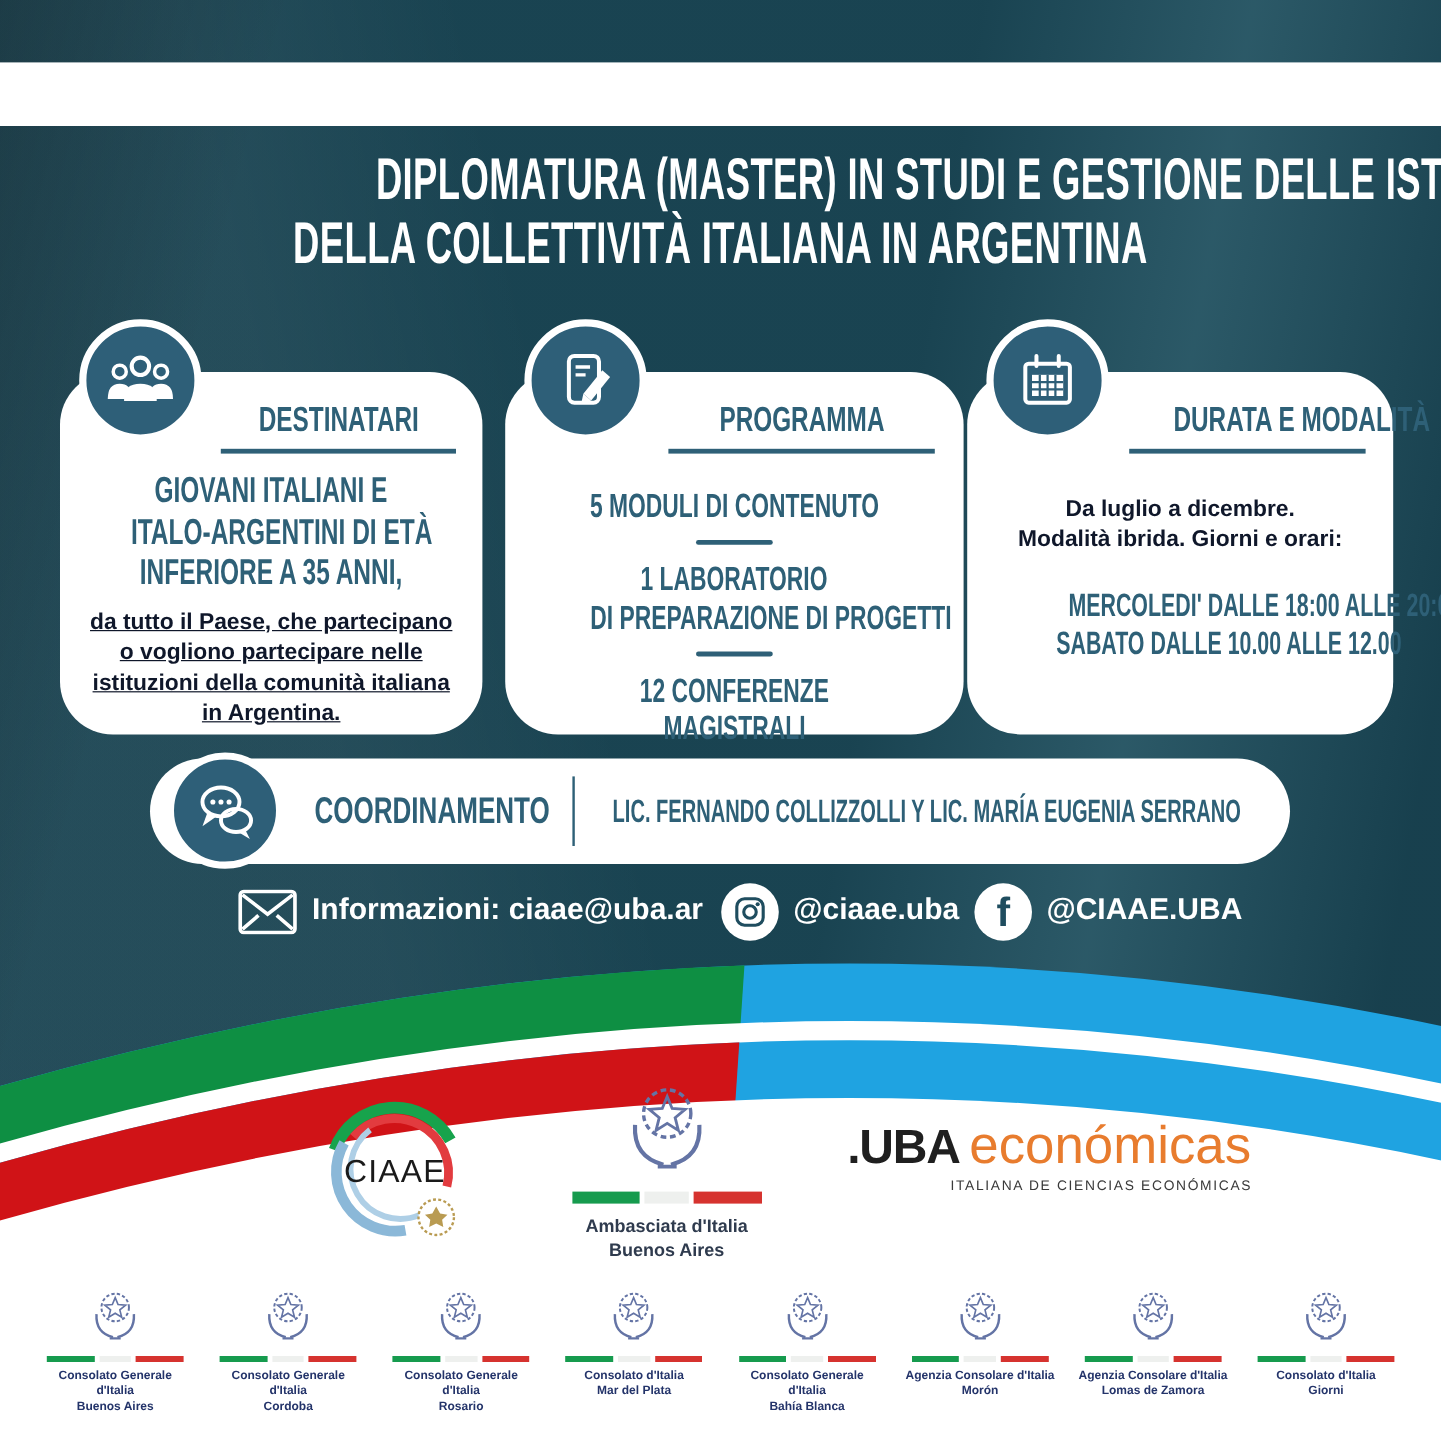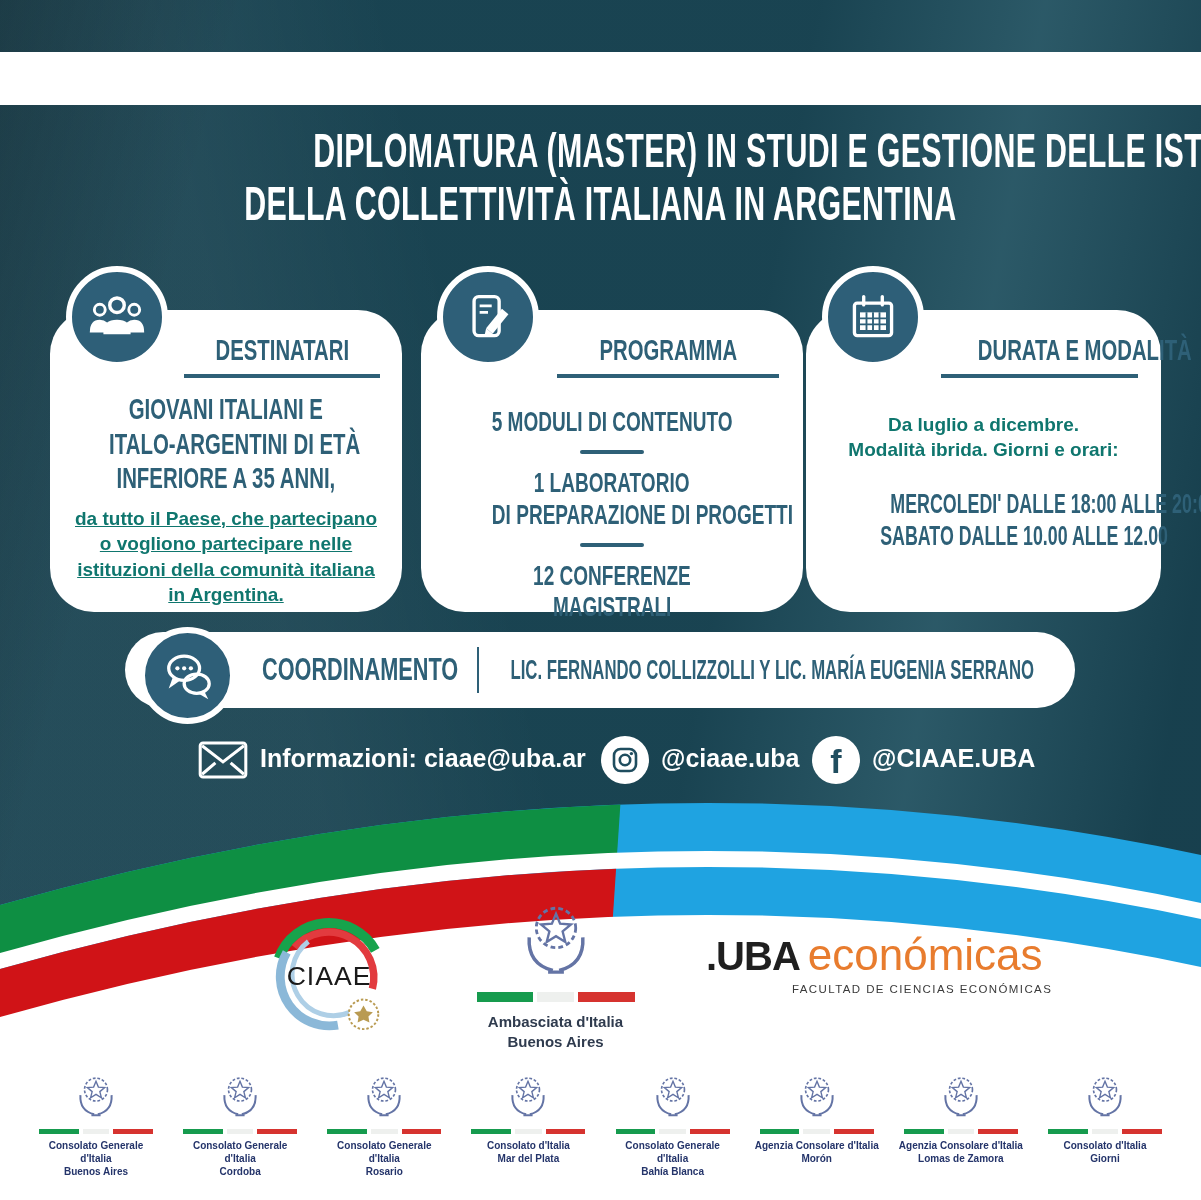--- a/index.html
+++ b/index.html
@@ -27,29 +27,29 @@
     display:flex;align-items:center;justify-content:center;}
   .head-wrap{position:absolute;left:126px;right:14px;top:24px;text-align:center;}
   .card-heading{display:inline-block;font-weight:bold;font-size:29px;color:#2e6077;
     transform:scaleX(.7);transform-origin:center;white-space:nowrap;}
   .heading-rule{height:4px;background:#2e6077;margin:7px auto 0;width:92%;}
   .bold-block{position:absolute;left:0;right:0;text-align:center;}
   .bold-block .bl{line-height:1.15;}
   .bold-block .bl span{display:inline-block;font-weight:bold;font-size:30px;color:#2e6077;
     transform:scaleX(.68);transform-origin:center;white-space:nowrap;}
   .card-paragraph{position:absolute;left:22px;right:22px;text-align:center;
-    font-weight:bold;font-size:19px;line-height:1.34;color:#0f766e;}
+    font-weight:bold;font-size:19px;line-height:1.34;color:#0f172a;}
   .prog-block{position:absolute;left:0;right:0;top:96px;text-align:center;}
   .prog-item .bl{line-height:1.12;}
   .prog-item .bl span{display:inline-block;font-weight:bold;font-size:28px;color:#2e6077;
     transform:scaleX(.68);transform-origin:center;white-space:nowrap;}
   .prog-rule{width:64px;height:4px;background:#2e6077;border-radius:2px;margin:13px auto;}
   .card3 .bold-block .bl span{font-size:27px;transform:scaleX(.66);line-height:1.2;}
   
-  .coord{position:absolute;left:125px;top:632px;width:950px;height:76px;background:#fff;border-radius:46px;}
+  .coord{position:absolute;left:125px;top:632px;width:950px;height:88px;background:#fff;border-radius:46px;}
   .coord .icon-circle{top:-5px;left:14px;width:97px;height:97px;}
   .coord-heading{position:absolute;left:120px;top:0;height:100%;width:230px;
     display:flex;align-items:center;justify-content:center;}
   .coord-heading span{display:inline-block;font-weight:bold;font-size:31px;color:#2e6077;
     transform:scaleX(.7);transform-origin:center;white-space:nowrap;}
   .coord-divider{position:absolute;left:352px;top:15px;bottom:15px;width:2px;background:#2e6077;}
   .coord-names{position:absolute;left:362px;right:18px;top:0;height:100%;
     display:flex;align-items:center;justify-content:center;}
   .coord-names span{display:inline-block;font-weight:bold;font-size:27px;color:#2e6077;
     transform:scaleX(.62);transform-origin:center;white-space:nowrap;}
@@ -273,21 +273,21 @@
       <div class="embassy-name">
         <div>Ambasciata d'Italia</div>
         <div>Buenos Aires</div>
       </div>
     </div>
 
     <div class="uba">
       <div class="uba-line">
         <span class="uba-prefix">.UBA</span><span class="uba-word">económicas</span>
       </div>
-      <div class="uba-sub">FACULTAD DE CIENCIAS ECONÓMICAS</div>
+      <div class="uba-sub">ITALIANA DE CIENCIAS ECONÓMICAS</div>
     </div>
 
     <div class="consulates">
       <div class="consulate">
         <svg width="44" height="48" viewBox="0 0 48 52">
             <use href="#emblem"></use>
           </svg>
         <div class="tricolor">
             <span class="tc-g"></span>
             <span class="tc-w"></span>

